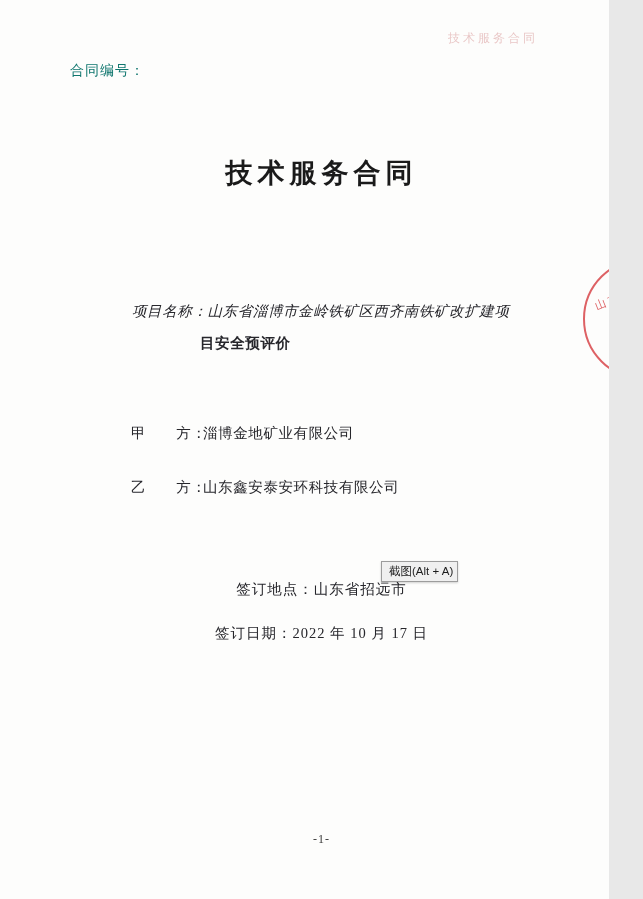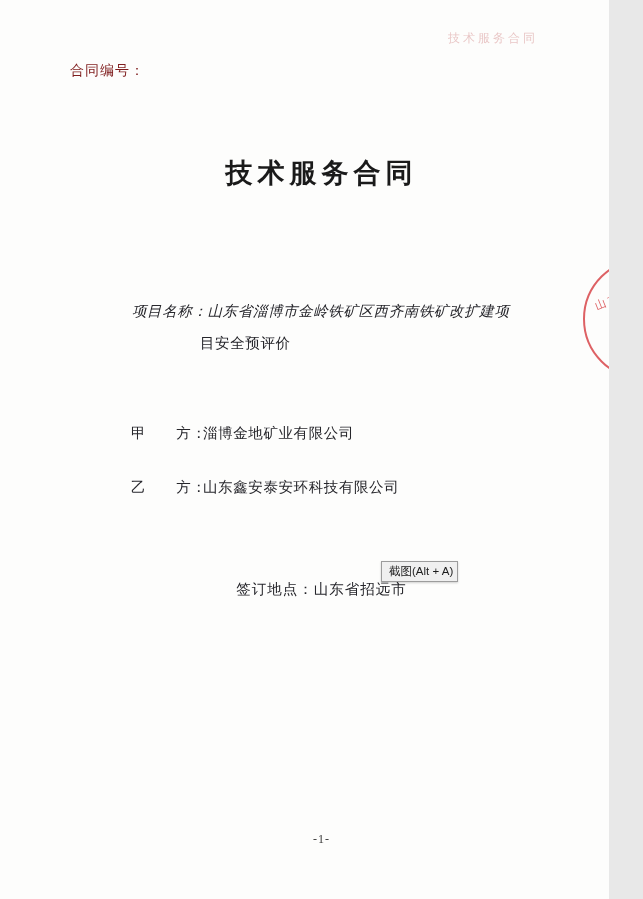--- a/index.html
+++ b/index.html
@@ -37,21 +37,21 @@
     font-family: "Liberation Serif", serif;
     opacity: 0.55;
     white-space: nowrap;
     overflow: hidden;
   }
   .contract-no {
     position: absolute;
     top: 62px;
     left: 70px;
     font-size: 14px;
-    color: #7f1d1d;
+    color: #0f766e;
     letter-spacing: 1px;
   }
   .doc-title {
     position: absolute;
     top: 155px;
     left: 0;
     width: 643px;
     text-align: center;
     font-size: 27px;
     font-weight: bold;
@@ -70,20 +70,21 @@
     letter-spacing: 0.6px;
     font-style: italic;
   }
   .project-line2 {
     position: absolute;
     top: 334px;
     left: 200px;
     font-size: 14.5px;
     color: #26262b;
     letter-spacing: 0.6px;
+    font-weight: bold;
   }
   .party {
     position: absolute;
     left: 131px;
     font-size: 14.5px;
     color: #26262b;
     letter-spacing: 0.6px;
     white-space: nowrap;
   }
   .party .lbl {
@@ -189,20 +190,21 @@
 
   <div class="party party-a">
     <span class="lbl">甲　　方：</span><span>淄博金地矿业有限公司</span>
   </div>
 
   <div class="party party-b">
     <span class="lbl">乙　　方：</span><span>山东鑫安泰安环科技有限公司</span>
   </div>
 
   <div class="sign-place">签订地点：山东省招远市</div>
+  <div class="sign-date">签订日期：2022 年 10 月 17 日</div>
 
   <div class="page-number">-1-</div>
 
   <div class="seal">
     <div class="seal-text">山东鑫安泰安环科技有限公司</div>
     <div class="seal-star">★</div>
   </div>
 
   <div class="capture-tip">截图(Alt + A)</div>
 </div>

